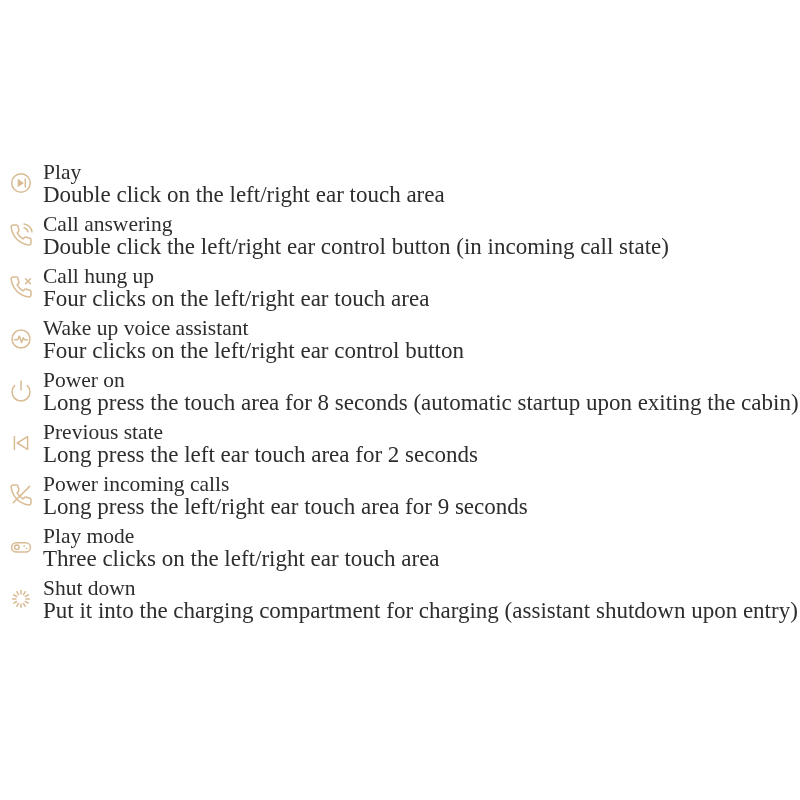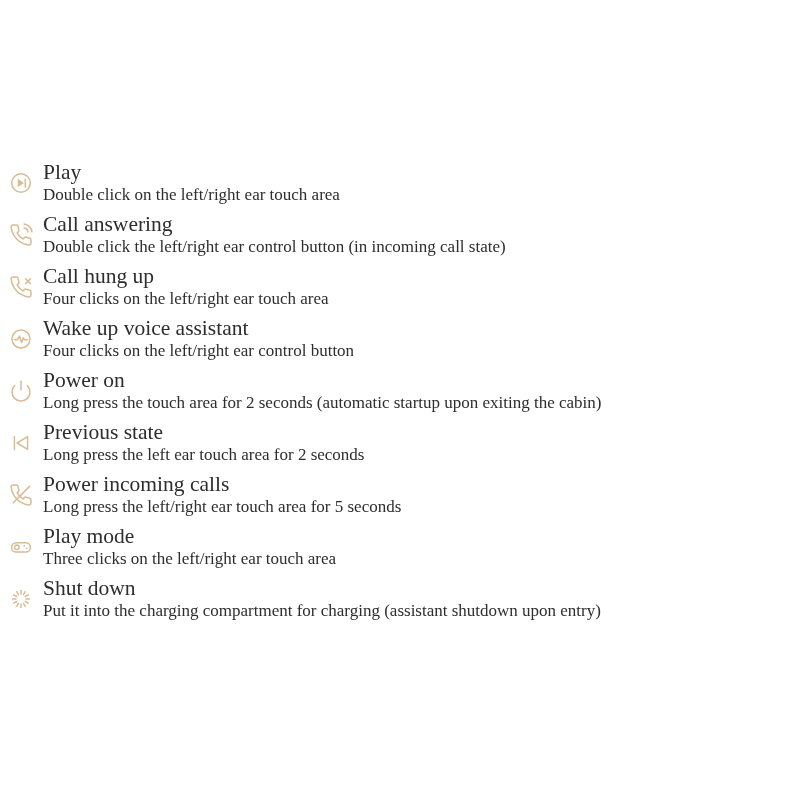--- a/index.html
+++ b/index.html
@@ -19,21 +19,21 @@
     color:var(--icon-color,#d9bb94);
   }
   .icon svg {
     stroke:var(--icon-color,#d9bb94);
     fill:none; stroke-width:1.5;
     stroke-linecap:round; stroke-linejoin:round;
   }
   .icon svg .fill { fill:var(--icon-color,#d9bb94); stroke:none; }
   .text { margin-left:9px; white-space:nowrap; }
   .title { font-size:21.5px; line-height:23px; }
-  .desc  { font-size:17px; line-height:21px; }
+  .desc  { font-size:23px; line-height:21px; }
 </style>
 </head>
 <body style="background: rgb(255, 255, 255);">
 
 <div class="manual">
 
   <div class="row">
     <span class="icon">
       <svg width="24" height="24" viewBox="0 0 24 24">
         <circle cx="12" cy="12" r="9.3"></circle>
@@ -90,21 +90,21 @@
 
   <div class="row">
     <span class="icon">
       <svg width="24" height="24" viewBox="0 0 24 24">
         <path d="M18.36 6.64a9 9 0 1 1-12.73 0"></path>
         <line x1="12" y1="2.2" x2="12" y2="11"></line>
       </svg>
     </span>
     <div class="text">
       <div class="title">Power on</div>
-      <div class="desc">Long press the touch area for 2 seconds (automatic startup upon exiting the cabin)</div>
+      <div class="desc">Long press the touch area for 8 seconds (automatic startup upon exiting the cabin)</div>
     </div>
   </div>
 
   <div class="row">
     <span class="icon">
       <svg width="24" height="24" viewBox="0 0 24 24">
         <polygon points="18.6 5.6 8.2 12 18.6 18.4"></polygon>
         <line x1="5.4" y1="5.6" x2="5.4" y2="18.4"></line>
       </svg>
     </span>
@@ -117,21 +117,21 @@
 
   <div class="row">
     <span class="icon">
       <svg width="24" height="24" viewBox="0 0 24 24">
         <path d="M22 16.92v3a2 2 0 0 1-2.18 2 19.79 19.79 0 0 1-8.63-3.07 19.5 19.5 0 0 1-6-6 19.79 19.79 0 0 1-3.07-8.67A2 2 0 0 1 4.11 2h3a2 2 0 0 1 2 1.72 12.84 12.84 0 0 0 .7 2.81 2 2 0 0 1-.45 2.11L8.09 9.91a16 16 0 0 0 6 6l1.27-1.27a2 2 0 0 1 2.11-.45 12.84 12.84 0 0 0 2.81.7A2 2 0 0 1 22 16.92z"></path>
         <line x1="20.6" y1="3.4" x2="4.2" y2="19.8"></line>
       </svg>
     </span>
     <div class="text">
       <div class="title">Power incoming calls</div>
-      <div class="desc">Long press the left/right ear touch area for 5 seconds</div>
+      <div class="desc">Long press the left/right ear touch area for 9 seconds</div>
     </div>
   </div>
 
   <div class="row">
     <span class="icon">
       <svg width="24" height="24" viewBox="0 0 24 24">
         <rect x="2.6" y="7.8" width="18.8" height="9.2" rx="4.6"></rect>
         <circle cx="7.8" cy="12.3" r="2.3"></circle>
         <circle class="fill" cx="15.2" cy="10.9" r="0.9"></circle>
         <circle class="fill" cx="17.5" cy="13.3" r="0.9"></circle>

